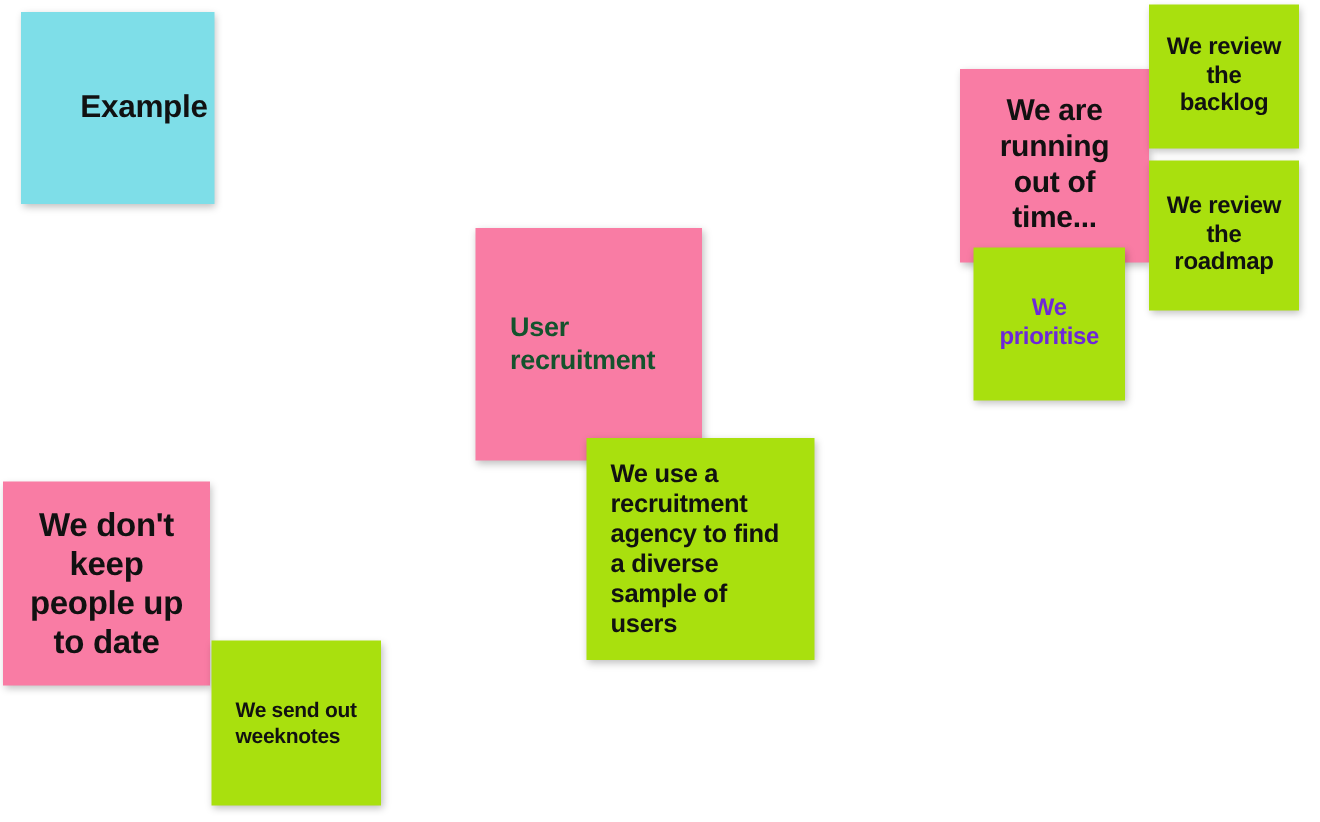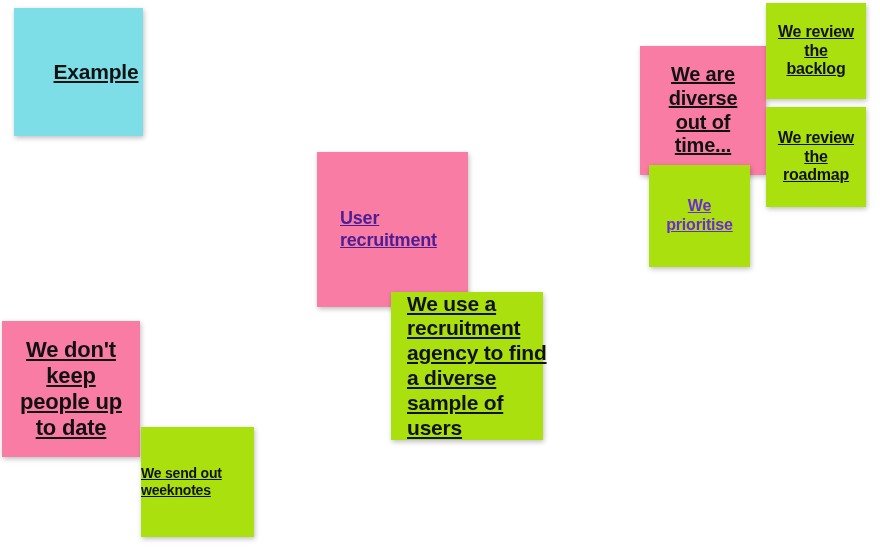--- a/index.html
+++ b/index.html
@@ -29,55 +29,54 @@
     text-align: center;
   }
   .note.align-left {
     justify-content: flex-start;
     text-align: left;
   }
   .note-text {
     white-space: pre;
     line-height: 1.18;
     letter-spacing: -0.2px;
-    text-decoration: underline;
   }
 </style>
 </head>
 <body>
 
 <div class="board" style="background: rgb(255, 255, 255);">
     <div class="note align-center" style="left: 14px; top: 8px; width: 129px; height: 128px; background: rgb(126, 222, 232); color: rgb(17, 17, 17);">
       <span class="note-text" style="font-size: 21px; margin-left: 35px;">Example</span>
     </div>
     <div class="note align-center" style="left: 2px; top: 321px; width: 138px; height: 136px; background: rgb(249, 124, 164); color: rgb(17, 17, 17);">
       <span class="note-text" style="font-size: 22px;">We don't
 keep
 people up
 to date</span>
     </div>
-    <div class="note align-left" style="left: 141px; top: 427px; width: 113px; height: 110px; background: rgb(169, 224, 14); color: rgb(17, 17, 17); ">
+    <div class="note align-left" style="left: 141px; top: 427px; width: 113px; height: 110px; background: rgb(169, 224, 14); color: rgb(17, 17, 17); padding-left: 16px;">
       <span class="note-text" style="font-size: 14px;">We send out
 weeknotes</span>
     </div>
-    <div class="note align-left" style="left: 317px; top: 152px; width: 151px; height: 155px; background: rgb(249, 124, 164); color: #4c1d95; padding-left: 23px;">
+    <div class="note align-left" style="left: 317px; top: 152px; width: 151px; height: 155px; background: rgb(249, 124, 164); color: #14532d; padding-left: 23px;">
       <span class="note-text" style="font-size: 18px;">User
 recruitment</span>
     </div>
     <div class="note align-left" style="left: 391px; top: 292px; width: 152px; height: 148px; background: rgb(169, 224, 14); color: rgb(17, 17, 17); padding-left: 16px;">
-      <span class="note-text" style="font-size: 21px;">We use a
+      <span class="note-text" style="font-size: 17px;">We use a
 recruitment
 agency to find
 a diverse
 sample of
 users</span>
     </div>
     <div class="note align-center" style="left: 640px; top: 46px; width: 126px; height: 129px; background: rgb(249, 124, 164); color: rgb(17, 17, 17);">
       <span class="note-text" style="font-size: 20px;">We are
-diverse
+running
 out of
 time...</span>
     </div>
     <div class="note align-center" style="left: 766px; top: 3px; width: 100px; height: 96px; background: rgb(169, 224, 14); color: rgb(17, 17, 17);">
       <span class="note-text" style="font-size: 16px;">We review
 the
 backlog</span>
     </div>
     <div class="note align-center" style="left: 766px; top: 107px; width: 100px; height: 100px; background: rgb(169, 224, 14); color: rgb(17, 17, 17);">
       <span class="note-text" style="font-size: 16px;">We review

